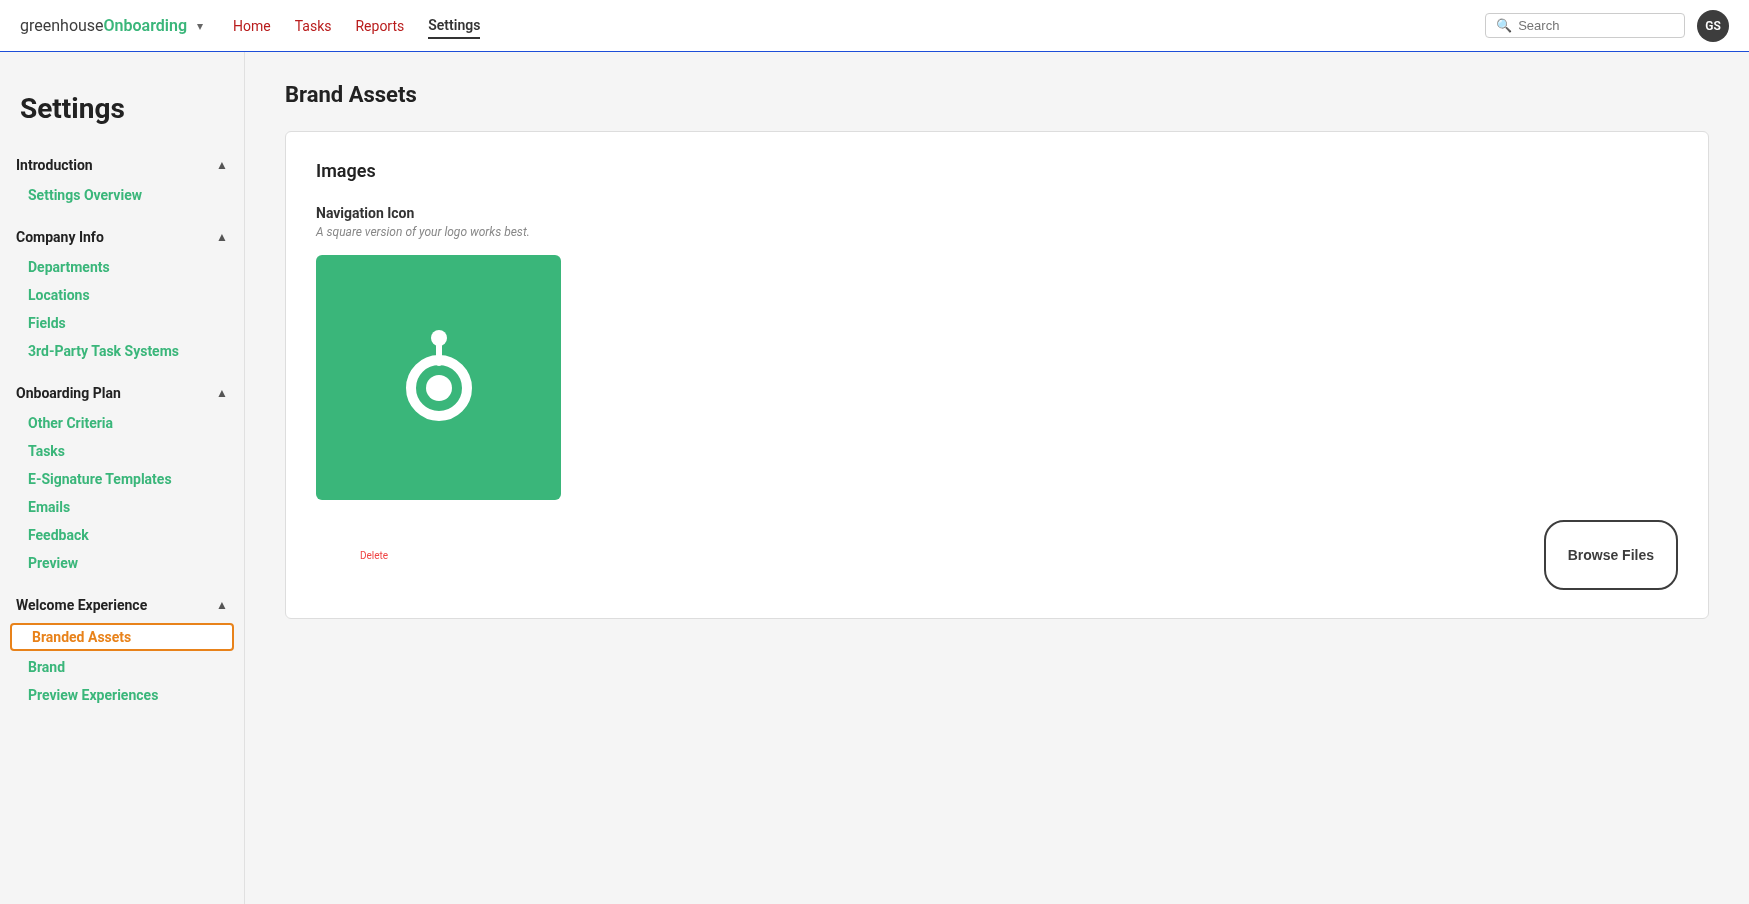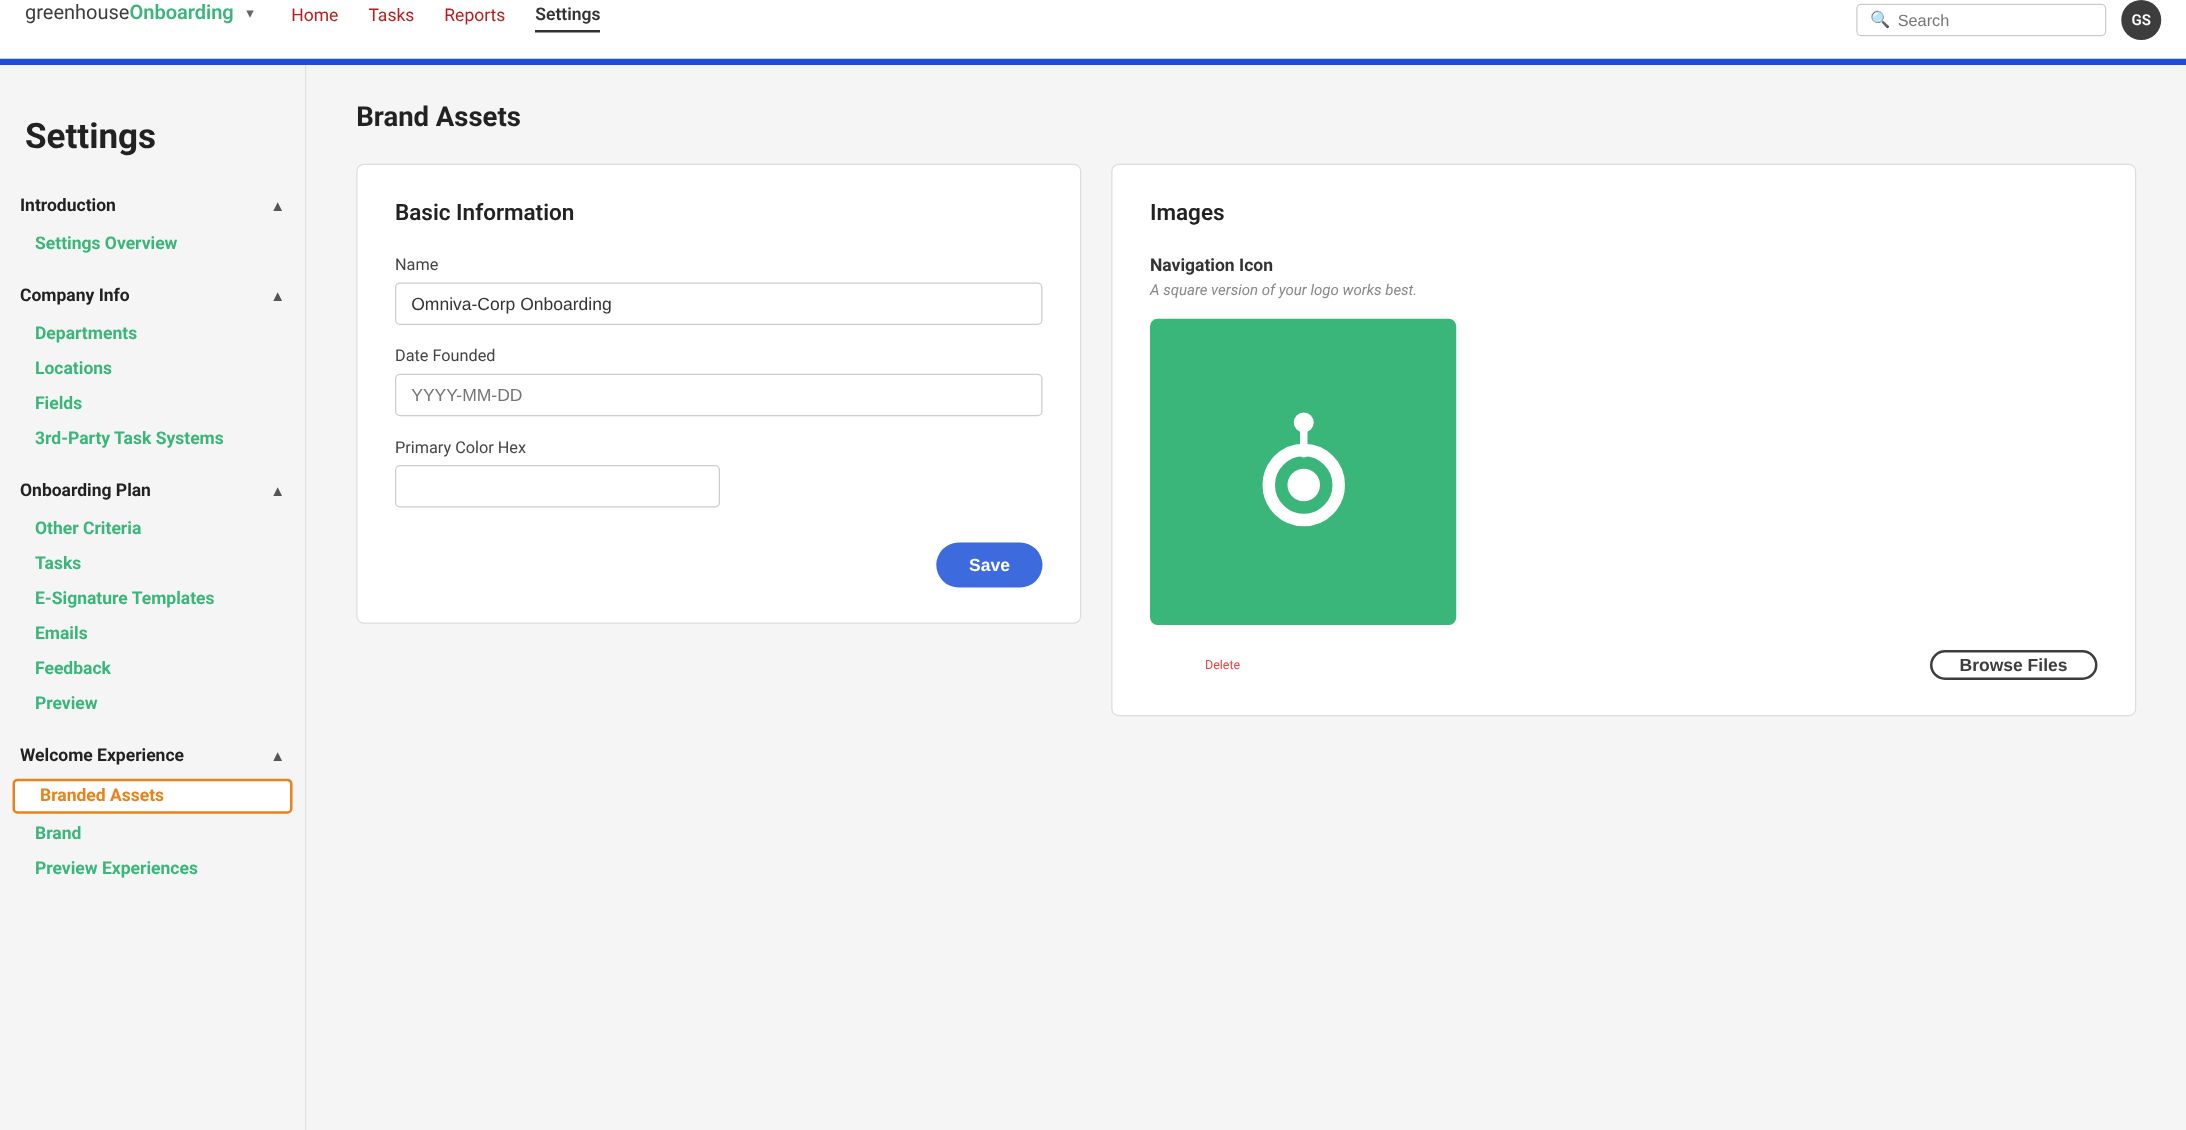--- a/index.html
+++ b/index.html
@@ -1,23 +1,23 @@
 <!DOCTYPE html>
 <html><head>
   <meta charset="utf-8">
   <style>
     * { box-sizing: border-box; margin: 0; padding: 0; }
     body { font-family: -apple-system, BlinkMacSystemFont, 'Segoe UI', Roboto, sans-serif; background: #f5f5f5; color: #333; font-size: 14px; }
 
     
     .topnav {
       background: #fff;
-      border-bottom: 5px solid #1d4ed8;
-      display: flex;
-      align-items: flex-start;
+      border-bottom: 1px solid #1d4ed8;
+      display: flex;
+      align-items: center;
       padding: 0 20px;
       height: 52px;
       position: fixed;
       top: 0; left: 0; right: 0;
       z-index: 100;
     }
     .topnav-brand {
       display: flex;
       align-items: center;
       margin-right: 30px;
@@ -272,21 +272,21 @@
       font-size: 10px;
       cursor: pointer;
       text-decoration: none;
       margin-left: 44px;
     }
     .browse-files-btn {
       background: #fff;
       color: #3d3d3d;
       border: 2px solid #3d3d3d;
       border-radius: 20px;
-      padding: 2px 22px;
+      padding: 25px 22px;
       font-size: 14px;
       font-weight: 600;
       cursor: pointer;
     }
 
     .clearfix::after {
       content: '';
       display: table;
       clear: both;
     }
@@ -373,42 +373,20 @@
         <div class="sidebar-item">Preview Experiences</div>
       </div>
     </div>
   </aside>
 
   <main class="main-content">
     <h2 class="main-section-title">Brand Assets</h2>
 
     <div class="cards-row">
 
-      <div class="card card-basic">
-        <h3 class="card-title">Basic Information</h3>
-
-        <div class="form-group">
-          <label class="form-label">Name</label>
-          <input class="form-input" type="text" value="Omniva-Corp Onboarding" style="">
-        </div>
-
-        <div class="form-group">
-          <label class="form-label">Date Founded</label>
-          <input class="form-input" type="text" placeholder="YYYY-MM-DD" style="">
-        </div>
-
-        <div class="form-group clearfix">
-          <label class="form-label">Primary Color Hex</label>
-          <input class="form-input small" type="text" style="">
-        </div>
-
-        <div class="clearfix">
-          <button class="save-btn">Save</button>
-        </div>
-      </div>
 
       <div class="card card-images">
         <h3 class="card-title">Images</h3>
 
         <div>
           <p class="images-subtitle">Navigation Icon</p>
           <p class="images-description">A square version of your logo works best.</p>
         </div>
 
         <div class="logo-preview">

